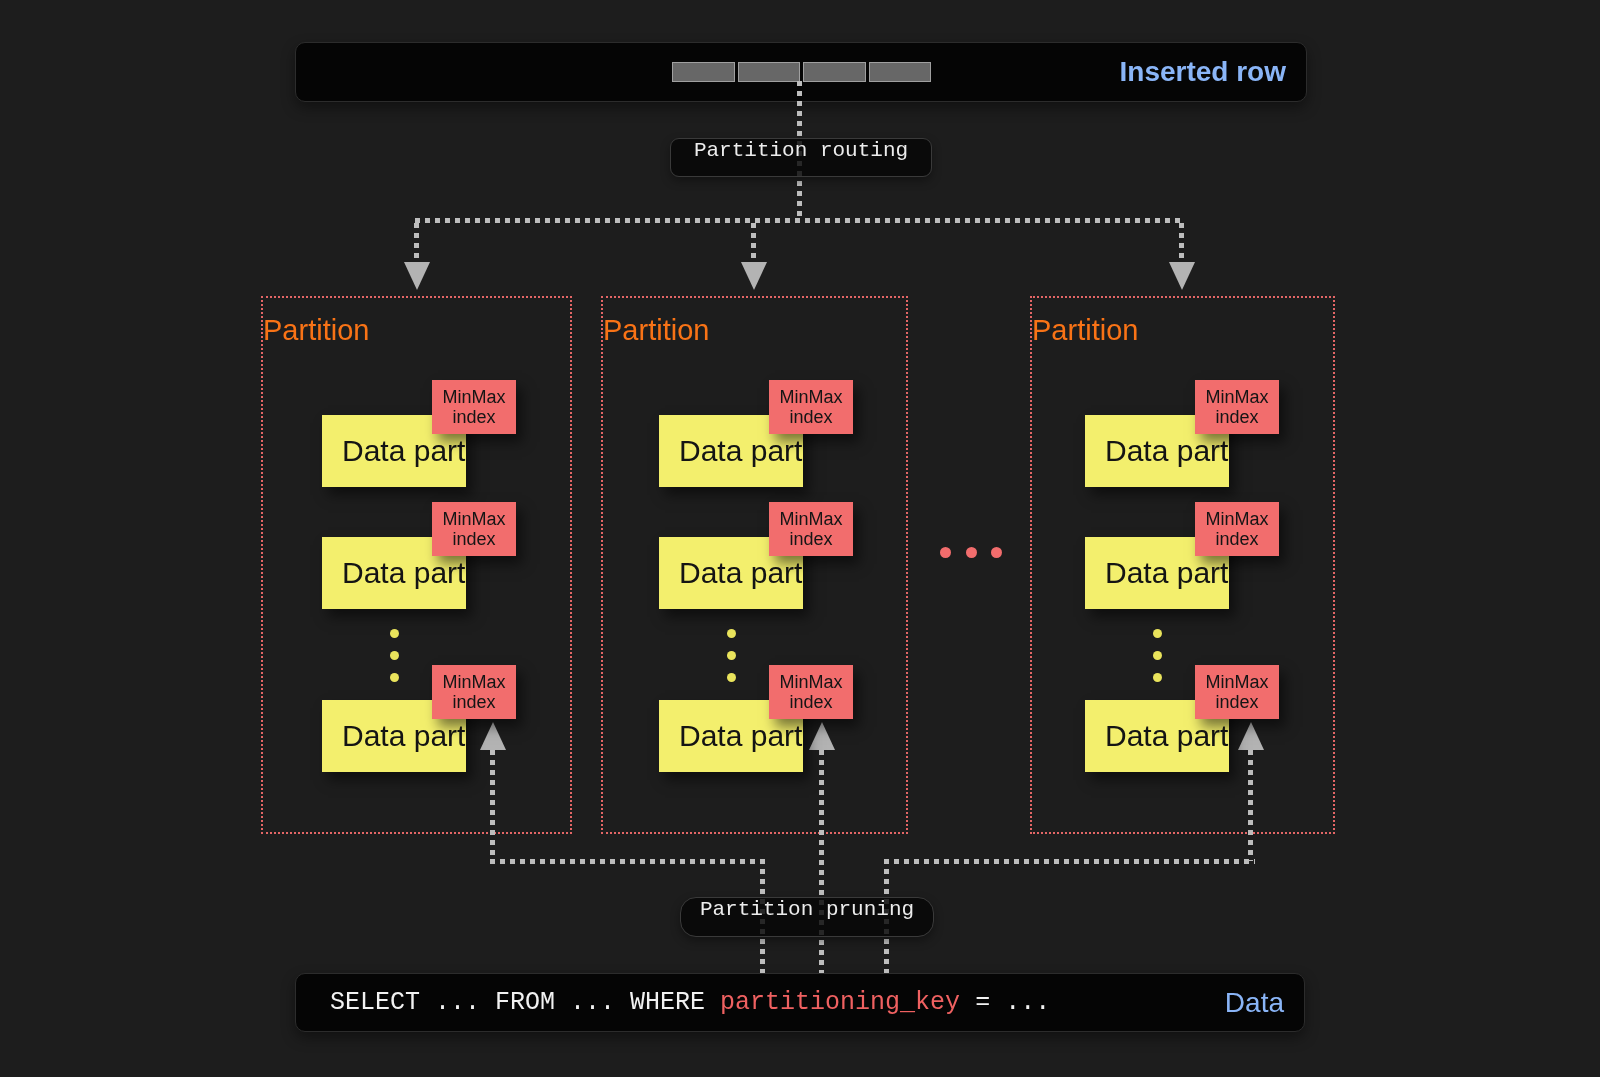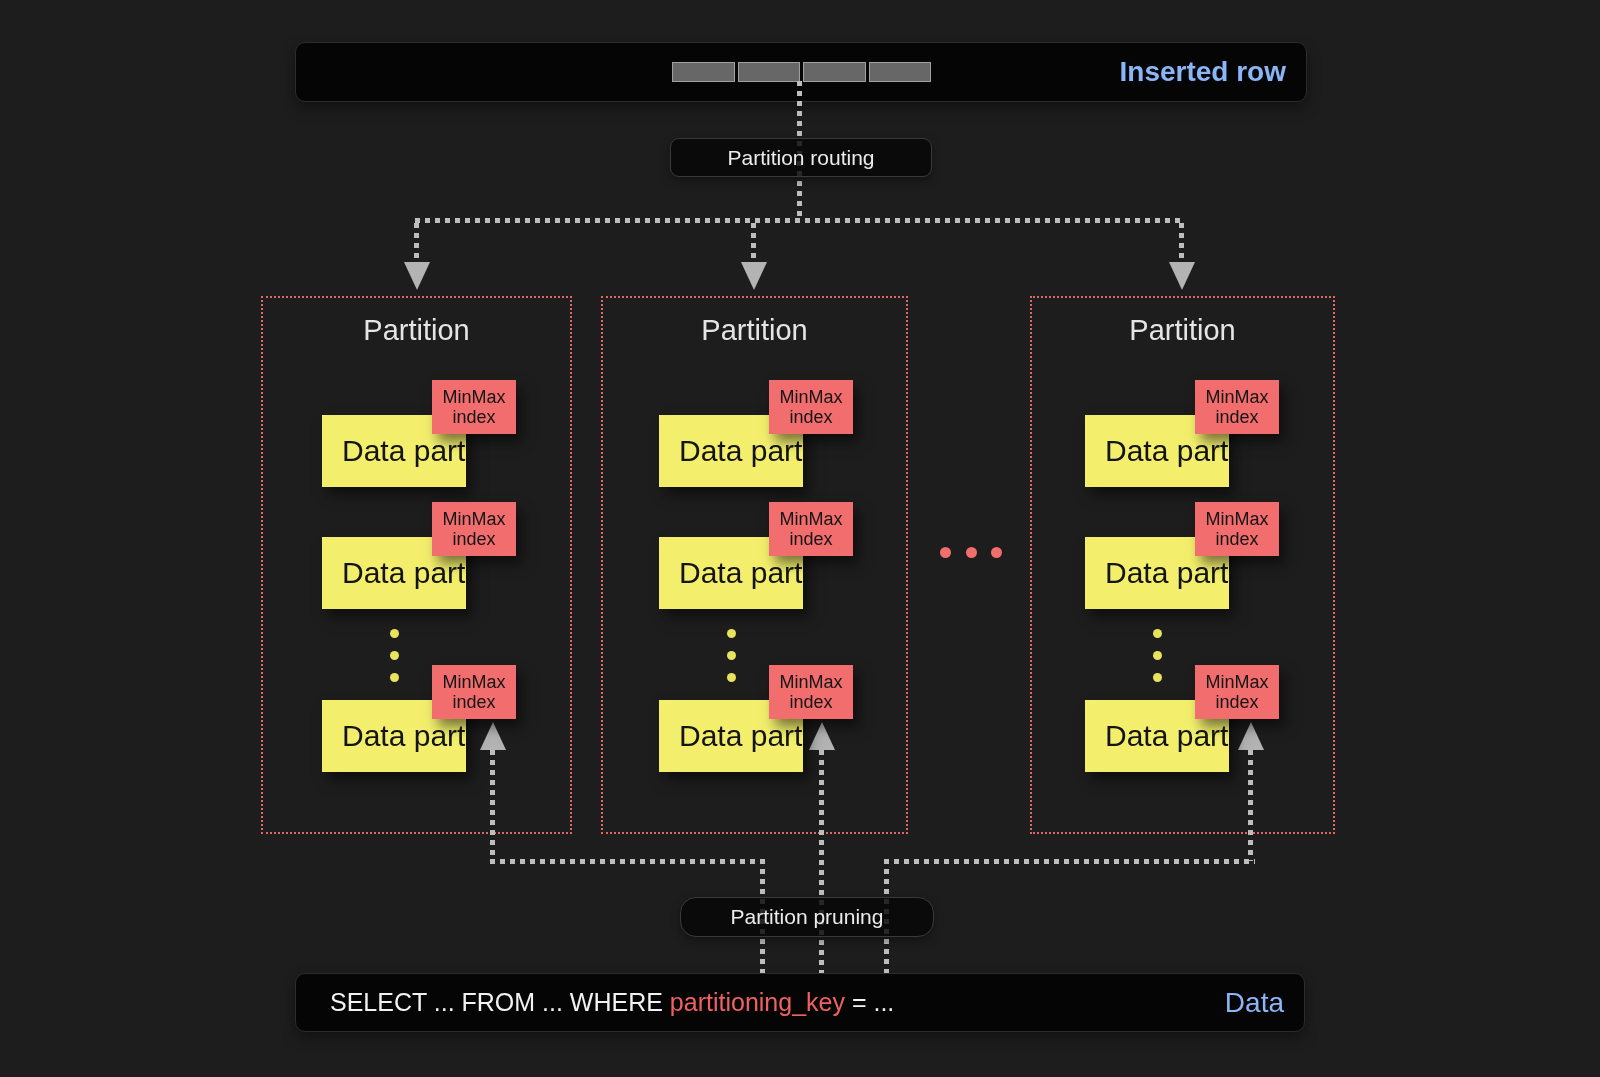--- a/index.html
+++ b/index.html
@@ -9,22 +9,22 @@
     font-family:"Liberation Sans",sans-serif;
     --dot:#bdbdbd;
   }
   
   .panel{
     position:absolute;background:#050505;border:1px solid #2c2c2c;
     border-radius:10px;box-shadow:0 6px 14px rgba(0,0,0,.4);
   }
   .pill{
     position:absolute;background:rgba(6,6,6,.82);border:1px solid #3a3a3a;
-    border-radius:9px;display:flex;align-items:center;justify-content:center;
-    color:#ececec;font-size:21px;z-index:3;box-shadow:0 4px 10px rgba(0,0,0,.35);
+    border-radius:9px;display:flex;align-items:flex-start;justify-content:center;
+    color:#ececec;font-size:21px;z-index:3;box-shadow:0 4px 10px rgba(0,0,0,.35);font-family:Liberation Mono, monospace;
   }
   
   .vline{position:absolute;width:5px;z-index:1;
     background-image:repeating-linear-gradient(180deg,var(--dot) 0 5px,transparent 5px 10px);}
   .hline{position:absolute;height:5px;z-index:1;
     background-image:repeating-linear-gradient(90deg,var(--dot) 0 5px,transparent 5px 10px);}
   .arrow-down{position:absolute;width:0;height:0;z-index:1;
     border-left:13px solid transparent;border-right:13px solid transparent;
     border-top:28px solid #b3b3b3;}
   .arrow-up{position:absolute;width:0;height:0;z-index:1;
@@ -37,22 +37,22 @@
   .blue-label{color:#8ab5f7;font-size:28px;}
   #inserted-row .blue-label{position:absolute;right:20px;top:50%;transform:translateY(-50%);}
   
   .partition{
     position:absolute;top:296px;height:538px;box-sizing:border-box;
     border:2px dotted rgba(238,106,106,.95);
   }
   .p0{left:261px;width:311px;--dx:59px;}
   .p1{left:601px;width:307px;--dx:56px;}
   .p2{left:1030px;width:305px;--dx:53px;}
-  .partition-title{position:absolute;top:16px;left:0;right:0;text-align:center;
-    color:#e5e5e5;font-size:29px;}
+  .partition-title{position:absolute;top:16px;left:0;right:0;
+    color:#f97316;font-size:29px;}
   .data-part{
     position:absolute;left:var(--dx);width:144px;height:72px;background:#f3ef6d;
     color:#141414;font-size:30px;display:flex;align-items:center;
     padding-left:20px;box-sizing:border-box;z-index:2;
     box-shadow:6px 8px 12px rgba(0,0,0,.5);
   }
   .minmax{
     position:absolute;left:calc(var(--dx) + 110px);width:84px;height:54px;
     background:#f26d6d;color:#151515;font-size:18px;line-height:20px;text-align:center;
     display:flex;flex-direction:column;justify-content:center;z-index:3;
@@ -65,21 +65,21 @@
   
   #red-ellipsis{position:absolute;left:940px;top:547px;width:62px;display:flex;
     justify-content:space-between;}
   .rdot{width:11px;height:11px;border-radius:50%;background:#f26d6d;}
   
   #routing-pill{left:670px;top:138px;width:260px;height:37px;}
   #pruning-pill{left:680px;top:897px;width:252px;height:38px;border-radius:16px;}
   
   #query-box{left:295px;top:973px;width:1010px;height:59px;display:flex;
     align-items:center;justify-content:space-between;padding:0 20px 0 34px;box-sizing:border-box;}
-  #query-sql{font-family:Liberation Sans, sans-serif;font-size:25px;color:#f2f2f2;white-space:pre;}
+  #query-sql{font-family:Liberation Mono, monospace;font-size:25px;color:#f2f2f2;white-space:pre;}
   #query-sql .key{color:#ef6161;}
 </style>
 </head>
 <body>
 
 <div id="canvas">
 
   <div class="panel" id="inserted-row">
     <div id="row-bar">
         <div class="bar-cell"></div>

